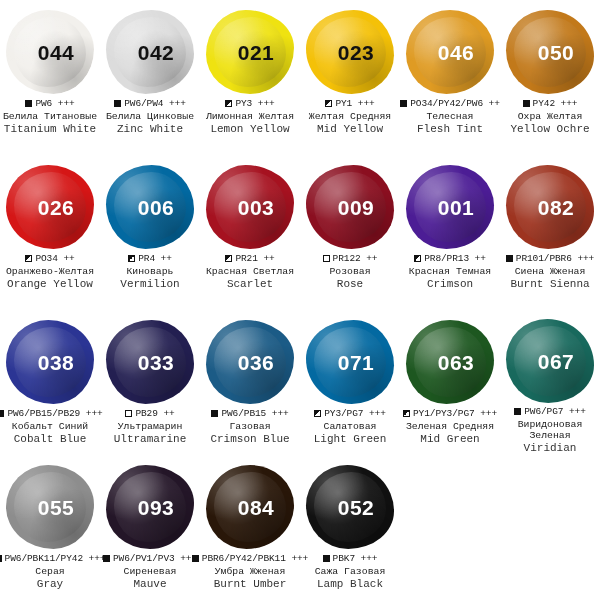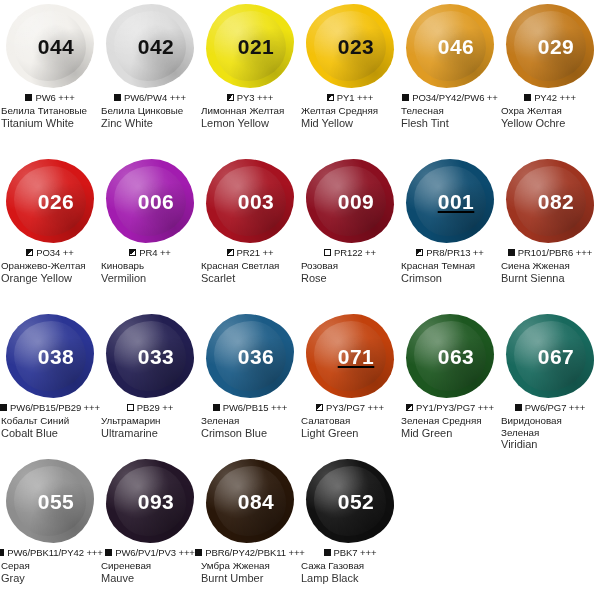--- a/index.html
+++ b/index.html
@@ -15,20 +15,21 @@
     display: grid;
     grid-template-columns: repeat(6, 100px);
     grid-template-rows: 155px 155px 145px 145px;
     background: #ffffff;
   }
   .cell {
     position: relative;
     display: flex;
     flex-direction: column;
     align-items: center;
+    padding-top: 6px;
   }
   .swatch-wrap {
     position: relative;
     width: 96px;
     height: 92px;
     display: flex;
     align-items: center;
     justify-content: center;
   }
   .blob {
@@ -68,23 +69,24 @@
     font-weight: bold;
     letter-spacing: 0.5px;
     font-family: "Liberation Sans", sans-serif;
     transform: translate(6px, 1px);
   }
   .code.dark { color: #111111; }
   .code.light { color: #ffffff; }
 
   .info {
     width: 100px;
-    text-align: left;
+    text-align: center;
     padding: 0 1px;
     line-height: 1.18;
+    font-family: Liberation Mono, monospace;
   }
   .pig-line {
     display: flex;
     align-items: center;
     justify-content: center;
     gap: 3px;
     font-size: 9.5px;
     color: #1a1a1a;
     white-space: nowrap;
     margin-bottom: 2px;
@@ -187,21 +189,21 @@
           <span class="lf full"></span>
           <span class="pig-text">PO34/PY42/PW6 ++</span>
         </div>
         <div class="name-ru">Телесная</div>
         <div class="name-en">Flesh Tint</div>
       </div>
     </div>
     <div class="cell">
       <div class="swatch-wrap">
         <div class="blob" style="background: rgb(194, 121, 26); border-radius: 47% 53% 52% 48% / 48% 55% 45% 52%;">
-          <span class="code light">029</span>
+          <span class="code light">050</span>
         </div>
       </div>
       <div class="info">
         <div class="pig-line">
           <span class="lf full"></span>
           <span class="pig-text">PY42 +++</span>
         </div>
         <div class="name-ru">Охра Желтая</div>
         <div class="name-en">Yellow Ochre</div>
       </div>
@@ -216,21 +218,21 @@
         <div class="pig-line">
           <span class="lf half"></span>
           <span class="pig-text">PO34 ++</span>
         </div>
         <div class="name-ru">Оранжево-Желтая</div>
         <div class="name-en">Orange Yellow</div>
       </div>
     </div>
     <div class="cell">
       <div class="swatch-wrap">
-        <div class="blob" style="background: #a21caf; border-radius: 52% 48% 55% 45% / 47% 52% 48% 53%; text-align: center;">
+        <div class="blob" style="background: #0369a1; border-radius: 52% 48% 55% 45% / 47% 52% 48% 53%; text-align: center;">
           <span class="code light">006</span>
         </div>
       </div>
       <div class="info">
         <div class="pig-line">
           <span class="lf half"></span>
           <span class="pig-text">PR4 ++</span>
         </div>
         <div class="name-ru">Киноварь</div>
         <div class="name-en">Vermilion</div>
@@ -261,21 +263,21 @@
         <div class="pig-line">
           <span class="lf open"></span>
           <span class="pig-text">PR122 ++</span>
         </div>
         <div class="name-ru">Розовая</div>
         <div class="name-en">Rose</div>
       </div>
     </div>
     <div class="cell">
       <div class="swatch-wrap">
-        <div class="blob" style="background: #0c4a6e; border-radius: 50% 50% 54% 46% / 52% 48%; text-decoration: underline;">
+        <div class="blob" style="background: #4c1d95; border-radius: 50% 50% 54% 46% / 52% 48%;">
           <span class="code light">001</span>
         </div>
       </div>
       <div class="info">
         <div class="pig-line">
           <span class="lf half"></span>
           <span class="pig-text">PR8/PR13 ++</span>
         </div>
         <div class="name-ru">Красная Темная</div>
         <div class="name-en">Crimson</div>
@@ -330,27 +332,27 @@
       <div class="swatch-wrap">
         <div class="blob" style="background: rgb(27, 91, 134); border-radius: 45% 55% 50% 50% / 53% 45% 55% 47%;">
           <span class="code light">036</span>
         </div>
       </div>
       <div class="info">
         <div class="pig-line">
           <span class="lf full"></span>
           <span class="pig-text">PW6/PB15 +++</span>
         </div>
-        <div class="name-ru">Зеленая</div>
+        <div class="name-ru">Газовая</div>
         <div class="name-en">Crimson Blue</div>
       </div>
     </div>
     <div class="cell">
       <div class="swatch-wrap">
-        <div class="blob" style="background: #c2410c; border-radius: 54% 46% 48% 52% / 46% 54%; text-decoration: underline;">
+        <div class="blob" style="background: #0369a1; border-radius: 54% 46% 48% 52% / 46% 54%;">
           <span class="code light">071</span>
         </div>
       </div>
       <div class="info">
         <div class="pig-line">
           <span class="lf half"></span>
           <span class="pig-text">PY3/PG7 +++</span>
         </div>
         <div class="name-ru">Салатовая</div>
         <div class="name-en">Light Green</div>

